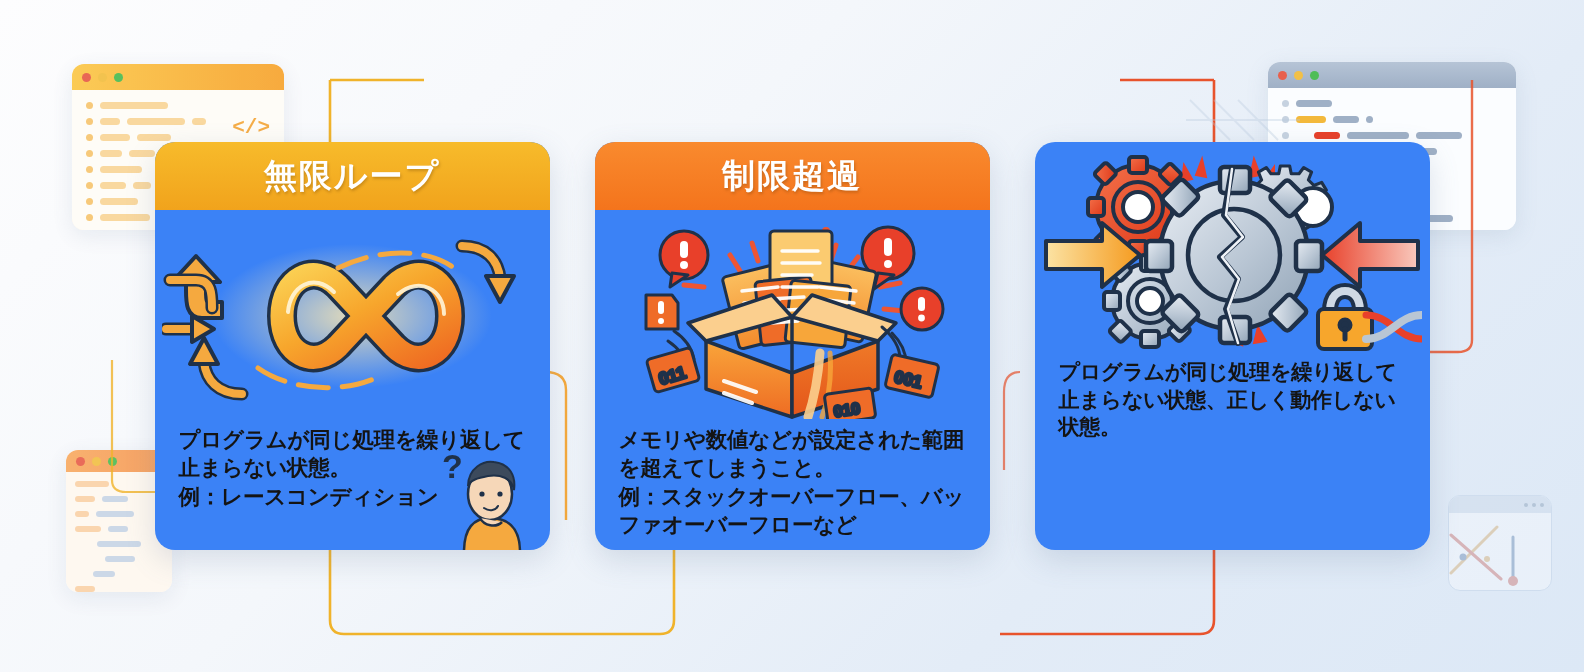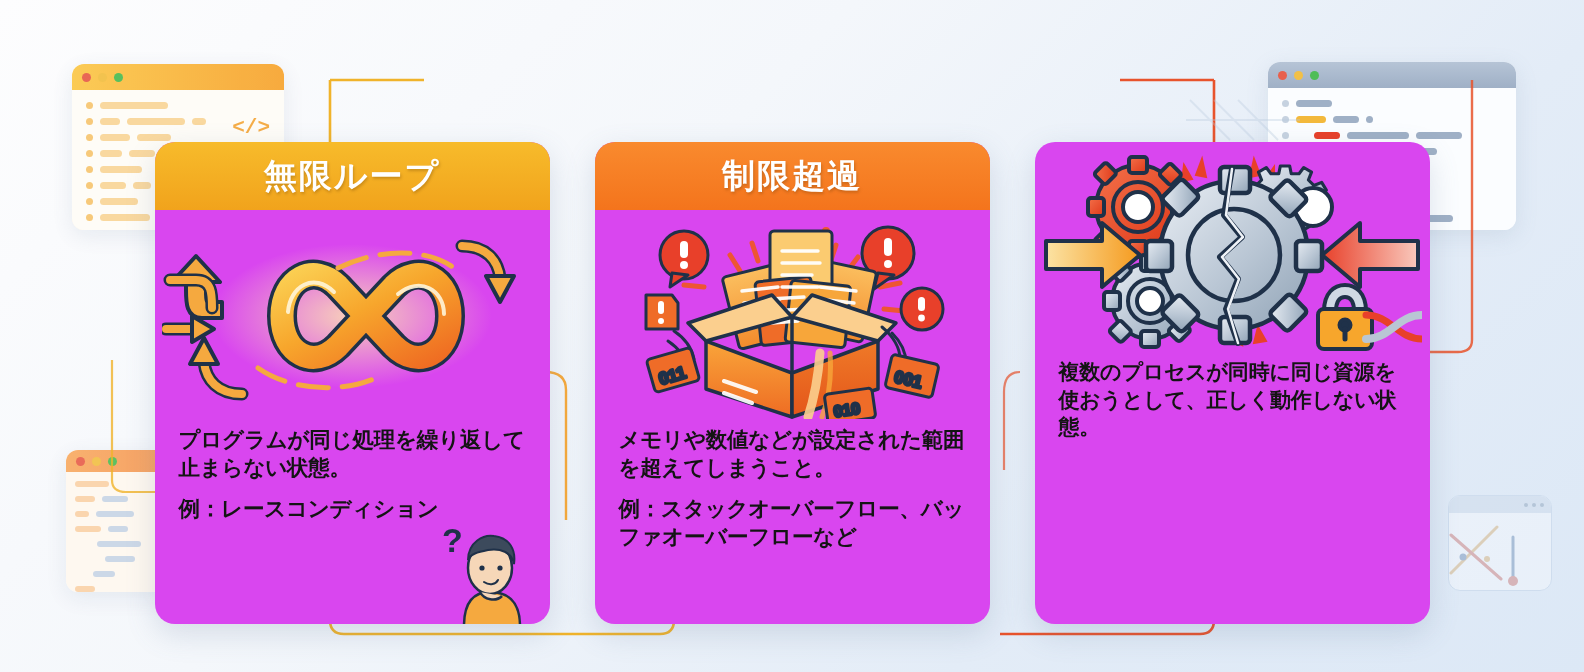--- a/index.html
+++ b/index.html
@@ -78,22 +78,22 @@
     z-index: 6;
   }
 
   
   .cards {
     position: absolute; left: 0; top: 142px; width: 1584px;
     display: flex; justify-content: center; gap: 45px;
     z-index: 5;
   }
   .card {
-    width: 395px; height: 482px;
-    background: #d946ef;
+    width: 395px; height: 408px;
+    background: #3b82f6;
     border-radius: 20px;
     box-shadow: 0 10px 30px rgba(90,115,150,.20);
     display: flex; flex-direction: column;
     overflow: hidden;
     position: relative;
   }
   .card-head {
     height: 68px; flex: none;
     display: flex; align-items: center; justify-content: center;
     color: #fff; font-size: 33px; font-weight: 700;
@@ -109,21 +109,21 @@
     position: relative;
     display: flex; align-items: center; justify-content: center;
   }
   .card-text {
     padding: 4px 24px 12px 24px;
     color: #141414;
     font-size: 21.5px; font-weight: 700; line-height: 1.32;
     letter-spacing: -.2px;
     position: relative; z-index: 2;
   }
-  .card-text .desc { margin-bottom: 12px; }
+  .card-text .desc { }
   #card-3 .card-text .desc { margin-bottom: 2px; }
   #card-3 .card-text { font-size: 21px; }
 
   
   .thinker { position: absolute; right: 6px; bottom: -6px; z-index: 3; }
 
   
   .artsvg { display: block; }
 </style>
 </head>
@@ -591,18 +591,18 @@
             <circle cx="303" cy="180" r="5.5" fill="#1f3149"></circle>
             <path d="M303 184 L303 194" stroke="#1f3149" stroke-width="5" stroke-linecap="round"></path>
           </g>
           <g fill="none" stroke-width="7" stroke-linecap="round">
             <path d="M324 170 C348 170 356 194 380 194" stroke="#e8402a"></path>
             <path d="M324 194 C348 194 356 170 380 170" stroke="#b9c6d4" stroke-width="8"></path>
           </g>
         </svg>
       </div>
       <div class="card-text">
-        <div class="desc">複数のプロセスが同時に同じ資源を使おうとして、正しく動作しない状態。</div>
+        <div class="desc">プログラムが同じ処理を繰り返して止まらない状態、正しく動作しない状態。</div>
       </div>
     </div>
 
   </div>
 </div>
 
 </body></html>

